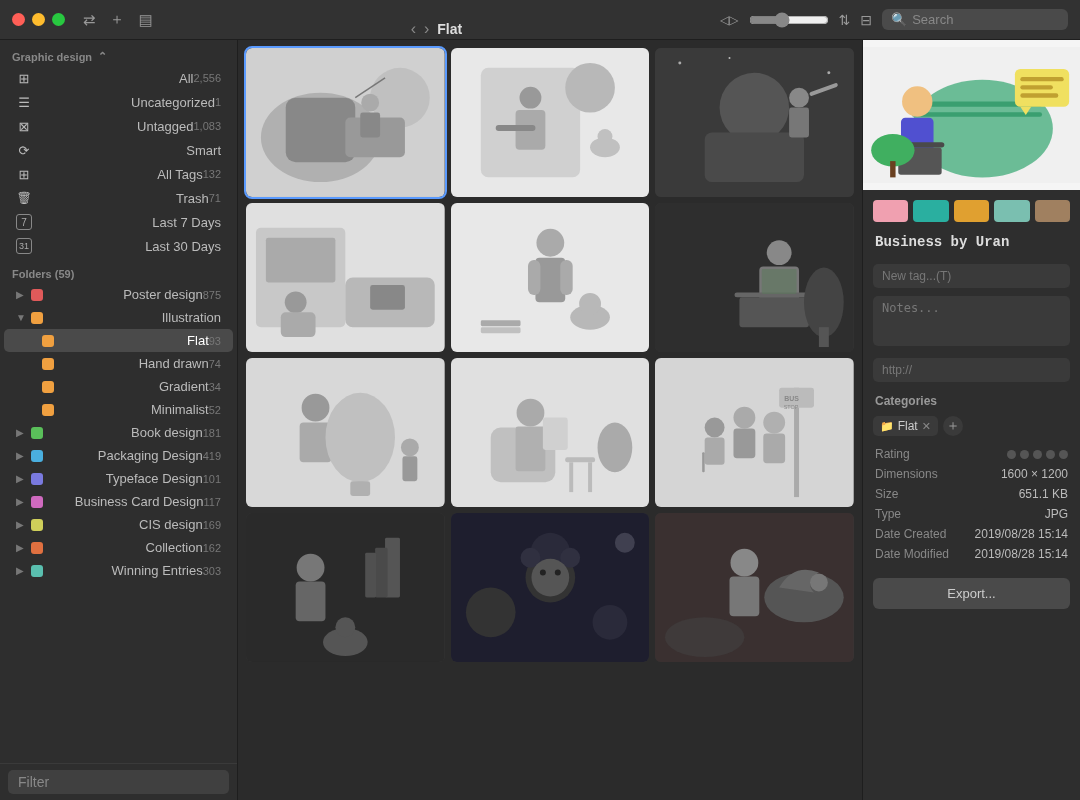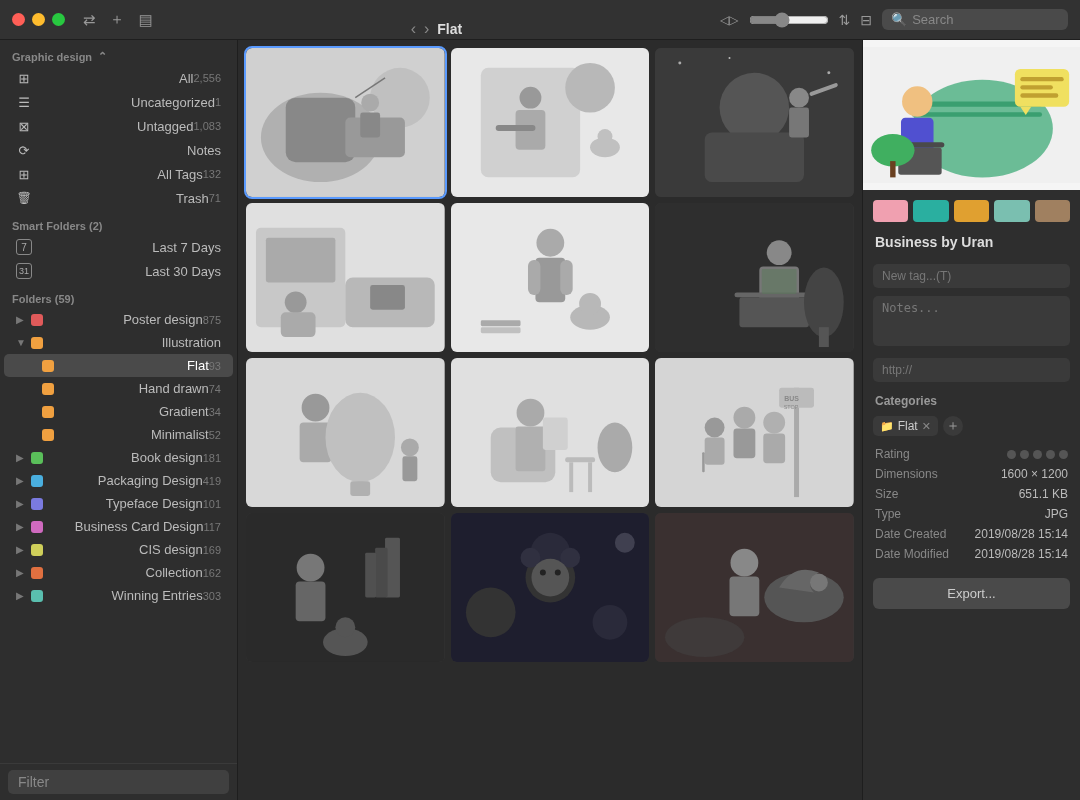--- a/index.html
+++ b/index.html
@@ -234,20 +234,21 @@
       height: 22px;
       border-radius: 4px;
       cursor: pointer;
     }
 
     .panel-title {
       padding: 6px 12px 10px;
       font-size: 14px;
       font-weight: 600;
       color: #ddd;
+      font-family: Liberation Mono, monospace;
     }
 
     .panel-field {
       margin: 4px 10px;
     }
     .panel-field input, .panel-field textarea {
       width: 100%;
       background: #3a3a3a;
       border: none;
       border-radius: 5px;
@@ -390,36 +391,33 @@
       <span class="item-label">Uncategorized</span>
       <span class="item-count">1</span>
     </div>
     <div class="sidebar-item">
       <span class="item-icon">⊠</span>
       <span class="item-label">Untagged</span>
       <span class="item-count">1,083</span>
     </div>
     <div class="sidebar-item">
       <span class="item-icon">⟳</span>
-      <span class="item-label">Notes</span>
+      <span class="item-label">Smart</span>
     </div>
     <div class="sidebar-item">
       <span class="item-icon">⊞</span>
       <span class="item-label">All Tags</span>
       <span class="item-count">132</span>
     </div>
     <div class="sidebar-item">
       <span class="item-icon" style="font-size:12px">🗑</span>
       <span class="item-label">Trash</span>
       <span class="item-count">71</span>
     </div>
 
-    <div class="sidebar-section-header">
-      <span>Smart Folders (2)</span>
-    </div>
     <div class="sidebar-item">
       <span class="item-icon" style="font-size:10px;border:1px solid #888;border-radius:3px;width:16px;height:16px;display:flex;align-items:center;justify-content:center;color:#aaa">7</span>
       <span class="item-label">Last 7 Days</span>
     </div>
     <div class="sidebar-item">
       <span class="item-icon" style="font-size:9px;border:1px solid #888;border-radius:3px;width:16px;height:16px;display:flex;align-items:center;justify-content:center;color:#aaa">31</span>
       <span class="item-label">Last 30 Days</span>
     </div>
 
     <div class="sidebar-section-header">

